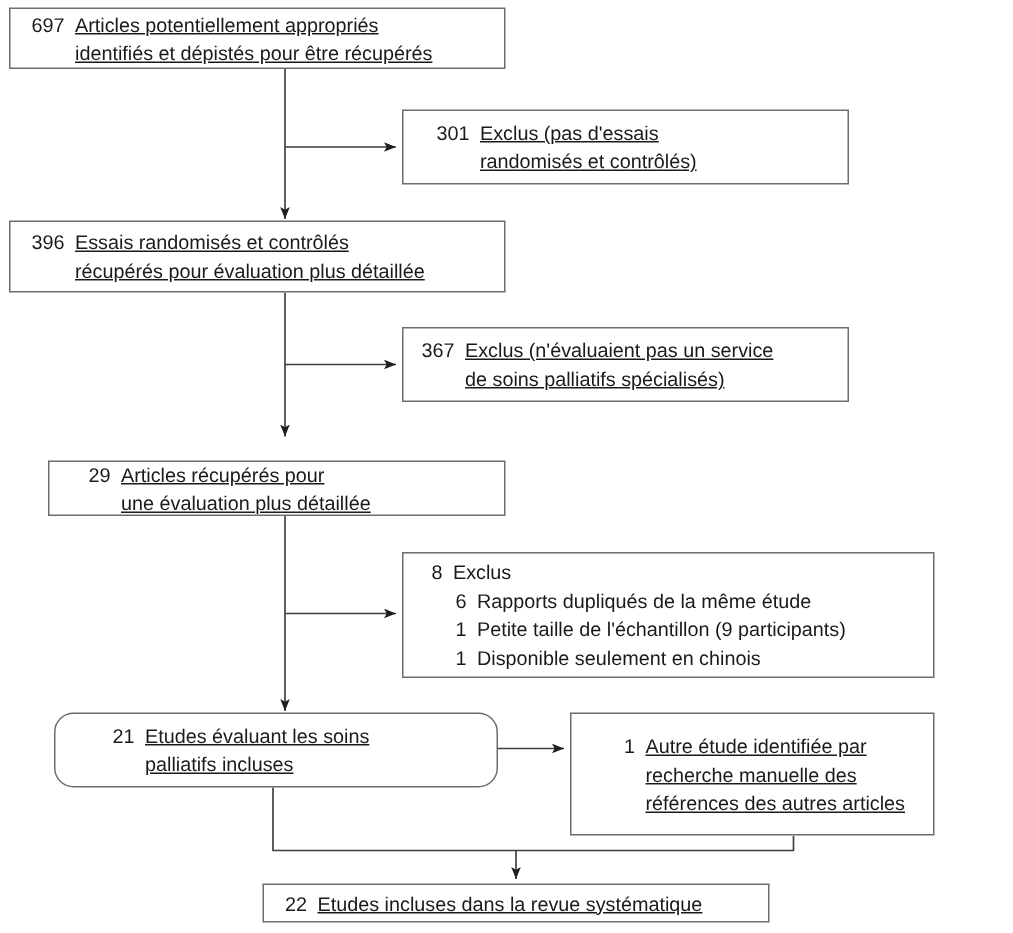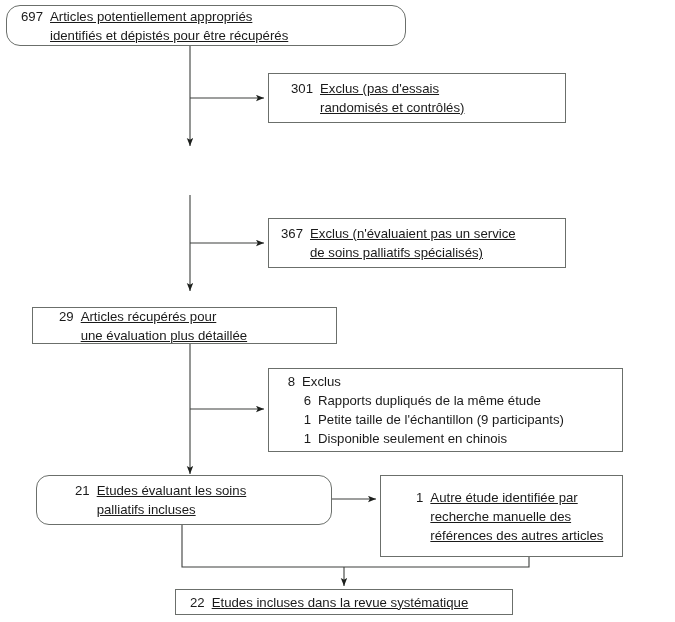--- a/index.html
+++ b/index.html
@@ -95,40 +95,49 @@
 
     <path d="M190,341 L190,474" stroke="#3c3f3c" stroke-width="1.1" fill="none" marker-end="url(#arrow)"></path>
     <path d="M190,409 L264,409" stroke="#3c3f3c" stroke-width="1.1" fill="none" marker-end="url(#arrow)"></path>
 
     <path d="M332,499 L376,499" stroke="#3c3f3c" stroke-width="1.1" fill="none" marker-end="url(#arrow)"></path>
 
     <path d="M182,525 L182,567 L529,567 L529,557" stroke="#3c3f3c" stroke-width="1.1" fill="none"></path>
     <path d="M344,567 L344,586" stroke="#3c3f3c" stroke-width="1.1" fill="none" marker-end="url(#arrow)"></path>
   </svg>
 
-  <div class="node box-main pad-a" style="left:6px; top:5px; width:400px; height:41px;border-radius:14px;">
+  <div class="node box-main pad-a" style="left:6px; top:5px; width:331px; height:41px;">
     <div class="inner">
       <div class="num">697</div>
       <div class="lines">
         <div>Articles potentiellement appropriés</div>
         <div>identifiés et dépistés pour être récupérés</div>
       </div>
     </div>
   </div>
 
   <div class="node box-main pad-b" style="left:268px; top:73px; width:298px; height:50px;">
     <div class="inner">
       <div class="num">301</div>
       <div class="lines">
         <div>Exclus (pas d'essais</div>
         <div>randomisés et contrôlés)</div>
       </div>
     </div>
   </div>
 
+  <div class="node box-main pad-a" style="left:6px; top:147px; width:331px; height:48px;">
+    <div class="inner">
+      <div class="num">396</div>
+      <div class="lines">
+        <div>Essais randomisés et contrôlés</div>
+        <div>récupérés pour évaluation plus détaillée</div>
+      </div>
+    </div>
+  </div>
 
   <div class="node box-main pad-d" style="left:268px; top:218px; width:298px; height:50px;">
     <div class="inner">
       <div class="num">367</div>
       <div class="lines">
         <div>Exclus (n'évaluaient pas un service</div>
         <div>de soins palliatifs spécialisés)</div>
       </div>
     </div>
   </div>

